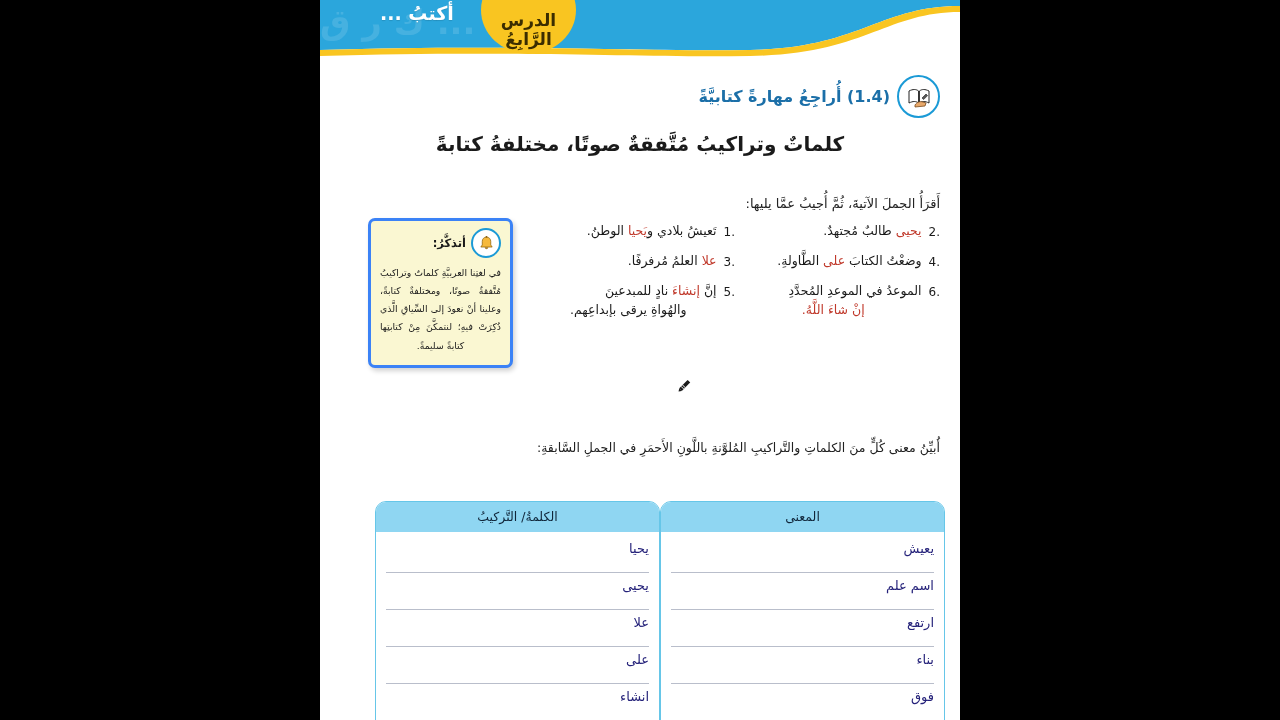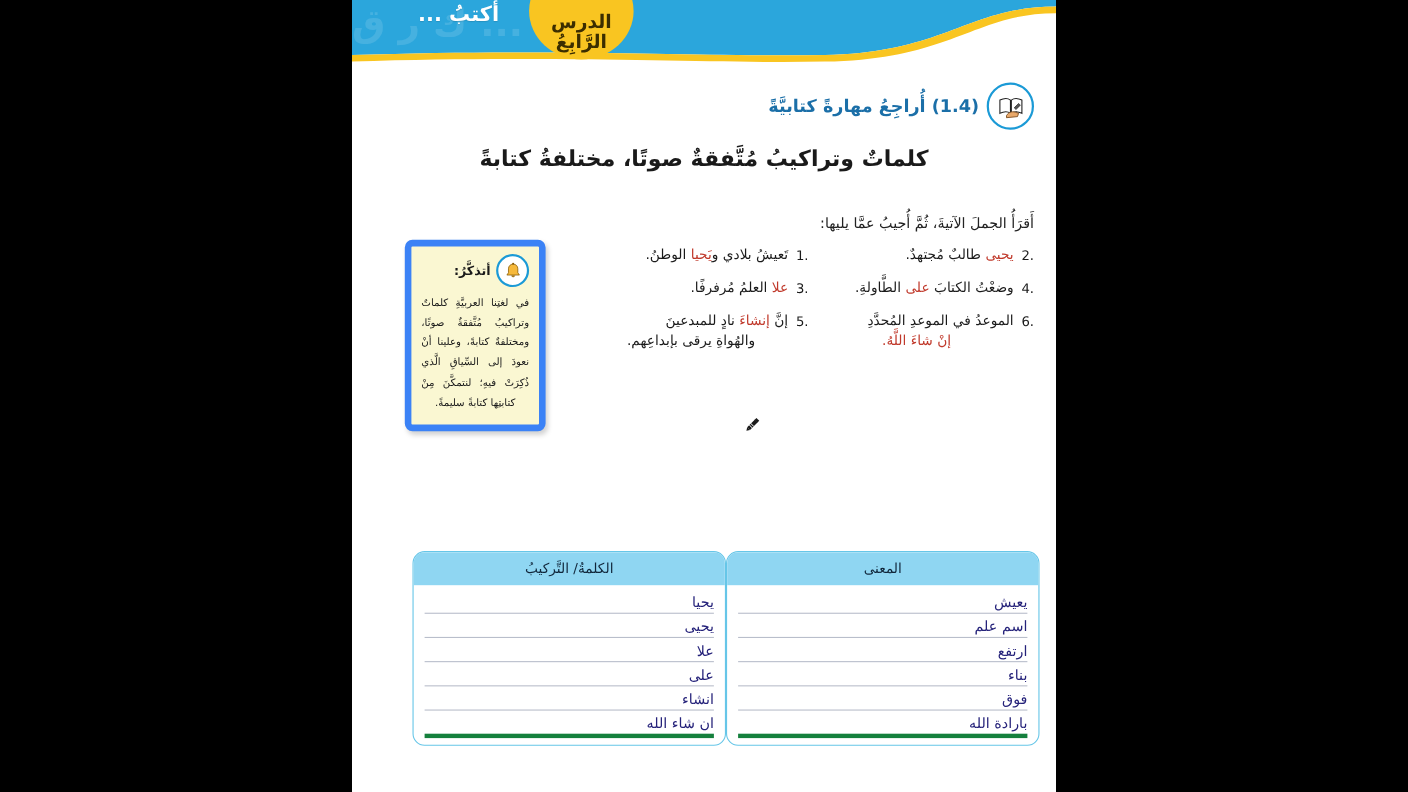--- a/index.html
+++ b/index.html
@@ -126,23 +126,23 @@
   }
   .sent-txt{flex:1 1 auto;}
   .sent-txt .r{color:#C0392B;}
   .sent .l2{display:block;text-align:center;}
   .sent .l2r{display:block;text-align:center;color:#C0392B;}
 
   
   .note{
     position:absolute;
     left:48px;top:218px;
-    width:128px;
+    width:145px;
     background:#FAF7D2;
-    border:6px solid #3b82f6;
+    border:3px solid #3b82f6;
     border-radius:7px;
     box-shadow:2px 3px 5px rgba(0,0,0,.18);
     padding:7px 9px 10px 9px;
     box-sizing:border-box;
     direction:rtl;
   }
   .note-head{
     display:flex;align-items:center;justify-content:flex-start;gap:5px;
     margin-bottom:6px;
   }
@@ -205,21 +205,21 @@
   }
   .tbl-body{
     padding:4px 10px 6px 10px;
   }
   .tbl-row{
     border-bottom:1px solid #B9BECB;
     height:20px;
     display:flex;
     align-items:flex-end;
     justify-content:flex-start;
-    padding-bottom:1px;
+    padding-bottom:16px;
   }
   .tbl-row:last-child{border-bottom:4px solid #15803d;}
   .hand{
     font-size:13px;
     color:#25227A;
     font-family:"DejaVu Sans","Liberation Sans",sans-serif;
     white-space:nowrap;
   }
 </style>
 </head>
@@ -309,20 +309,21 @@
       <g transform="rotate(-45 12 12)">
         <rect x="7" y="10.3" width="10" height="3.6" fill="#1a1a1a"></rect>
         <rect x="16.6" y="10.3" width="2.3" height="3.6" fill="#1a1a1a"></rect>
         <path d="M7 10.3 L4.2 12.1 L7 13.9 z" fill="#1a1a1a"></path>
         <rect x="9.4" y="10.3" width="0.7" height="3.6" fill="#ffffff"></rect>
         <rect x="11.3" y="10.3" width="0.7" height="3.6" fill="#ffffff"></rect>
       </g>
     </svg>
   </div>
 
+  <div class="instruction2">أُبيِّنُ معنى كُلٍّ منَ الكلماتِ والتَّراكيبِ المُلوَّنةِ باللَّونِ الأَحمَرِ في الجملِ السَّابقةِ:</div>
 
   <div class="tables">
 
     <div class="tbl">
       <div class="tbl-head">الكلمةُ/ التَّركيبُ</div>
       <div class="tbl-body">
         <div class="tbl-row">
             <span class="hand">يحيا</span>
           </div>
         <div class="tbl-row">

